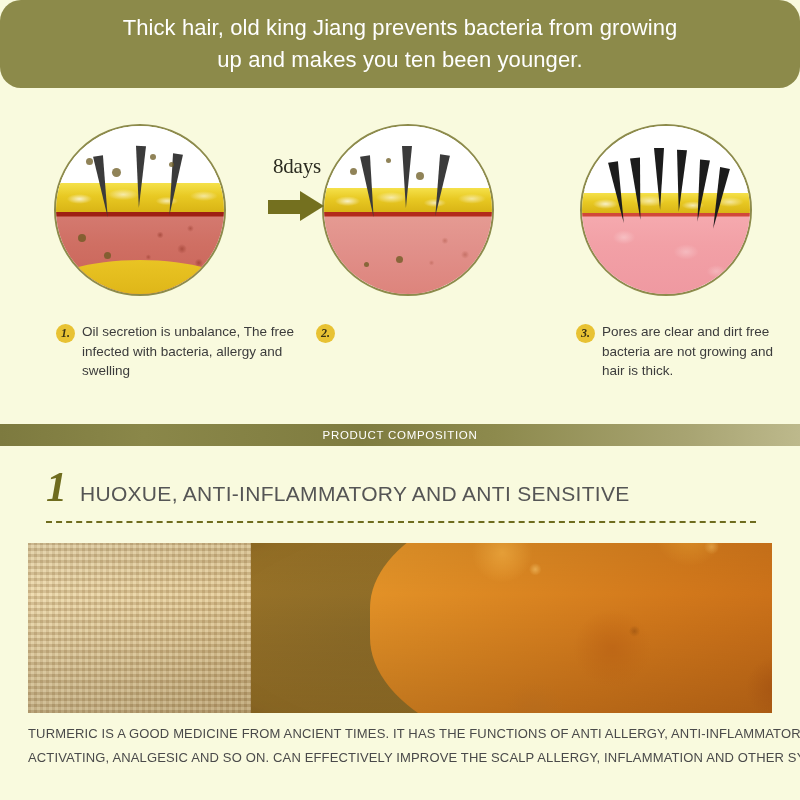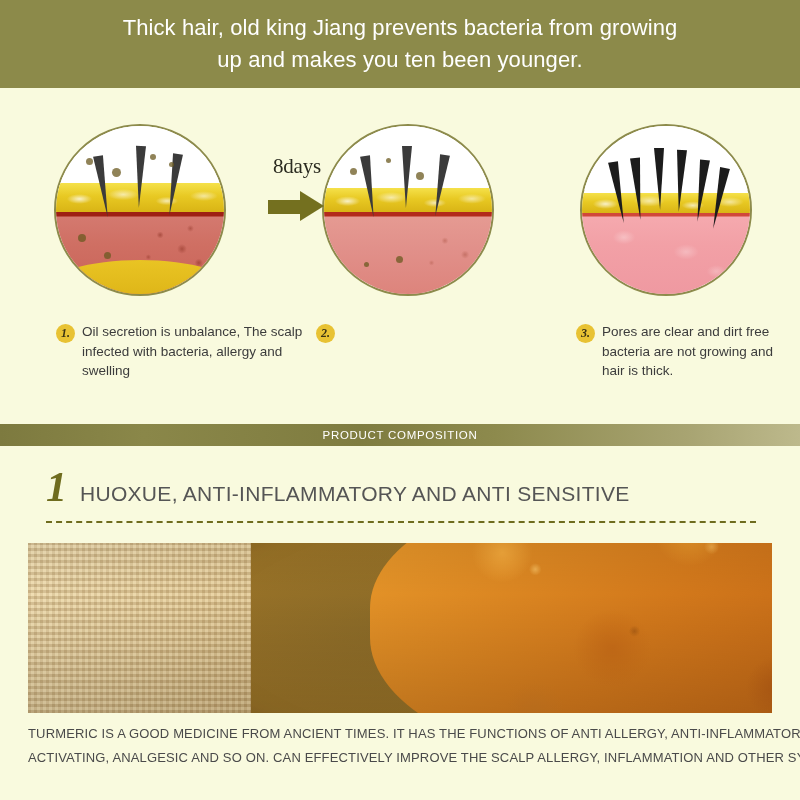--- a/index.html
+++ b/index.html
@@ -23,20 +23,21 @@
   .header {
     position: absolute;
     left: 0; top: 0;
     width: 800px; height: 88px;
     background: #8c8a4a;
     display: flex;
     flex-direction: column;
     align-items: center;
     justify-content: center;
     gap: 6px;
+    border-radius: 21px;
   }
   .header-line {
     color: #ffffff;
     font-size: 22px;
     font-weight: 400;
     letter-spacing: .1px;
     text-align: center;
     white-space: nowrap;
   }
 
@@ -399,21 +400,21 @@
         <div class="shaft"></div>
           <div class="head"></div>
       </div>
     </div>
 
   </div>
 
   <div class="captions">
     <div class="caption k1">
       <div class="badge">1.</div>
-      <div class="caption-text">Oil secretion is unbalance, The scalp infected with bacteria, allergy and swelling</div>
+      <div class="caption-text">Oil secretion is unbalance, The free infected with bacteria, allergy and swelling</div>
     </div>
     <div class="caption k2">
       <div class="badge">2.</div>
     </div>
     <div class="caption k3">
       <div class="badge">3.</div>
       <div class="caption-text">Pores are clear and dirt free bacteria are not growing and hair is thick.</div>
     </div>
   </div>
 

